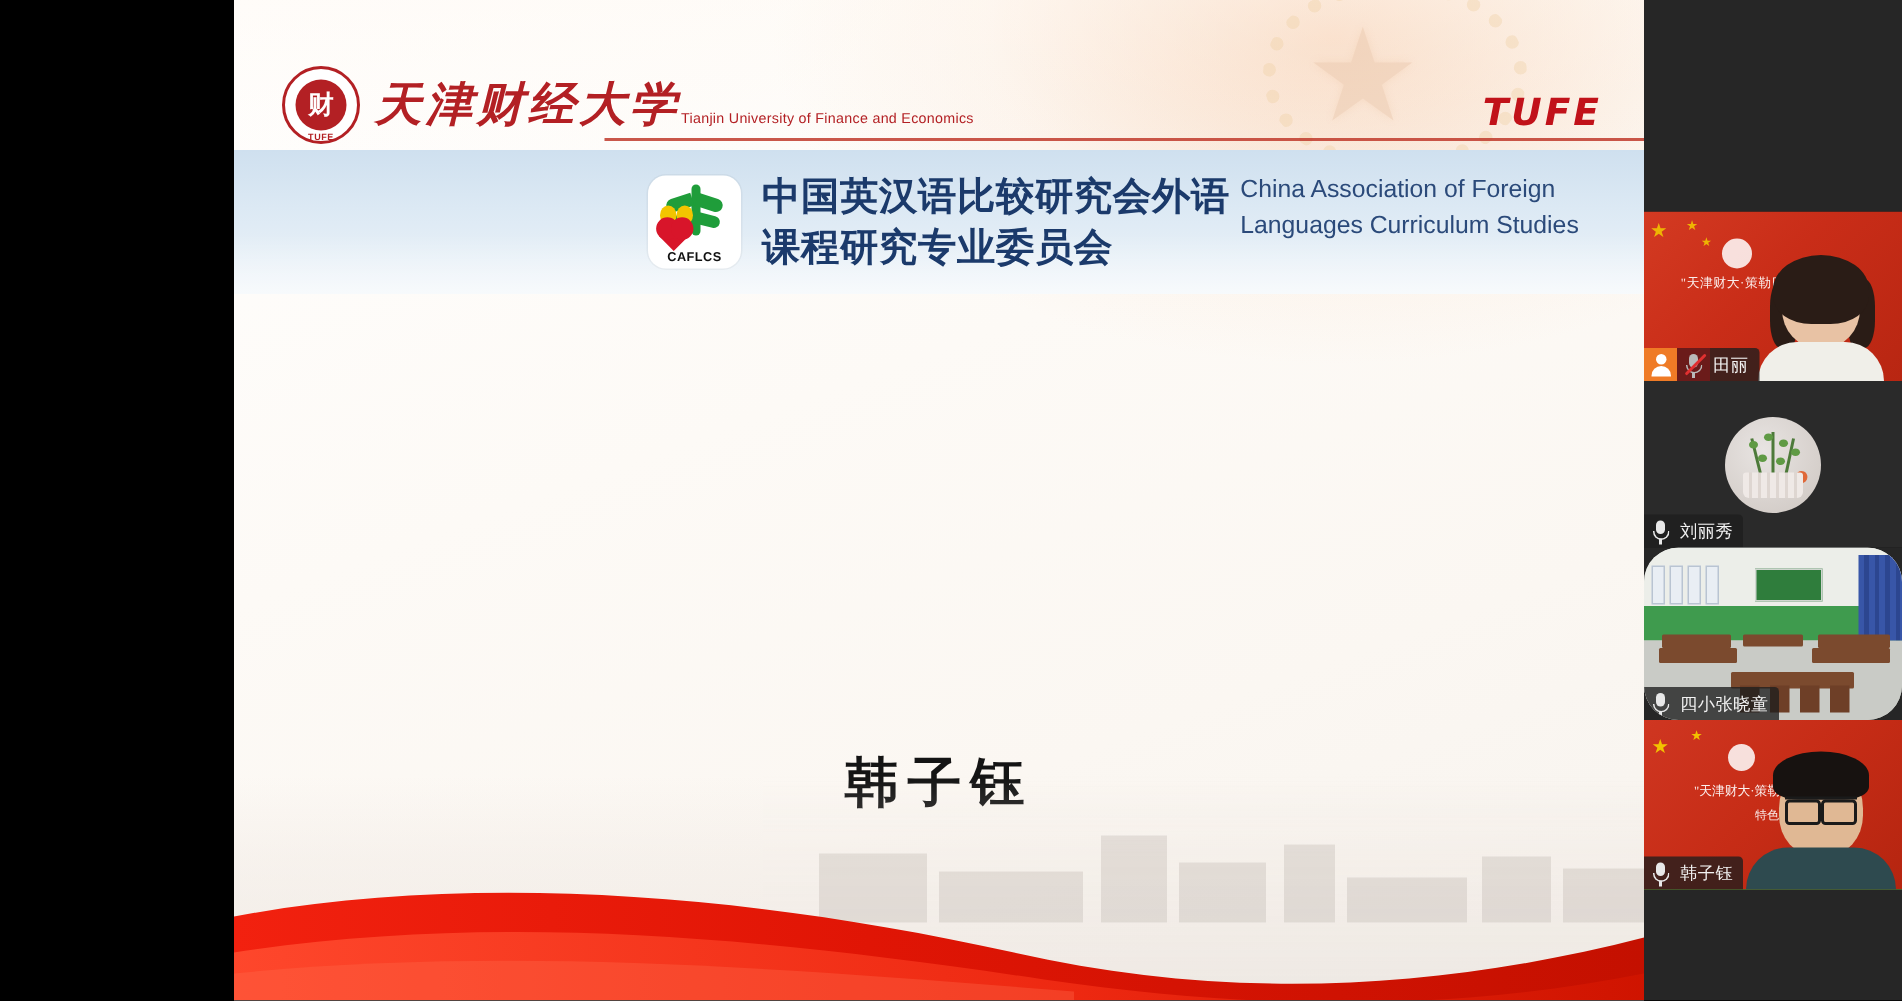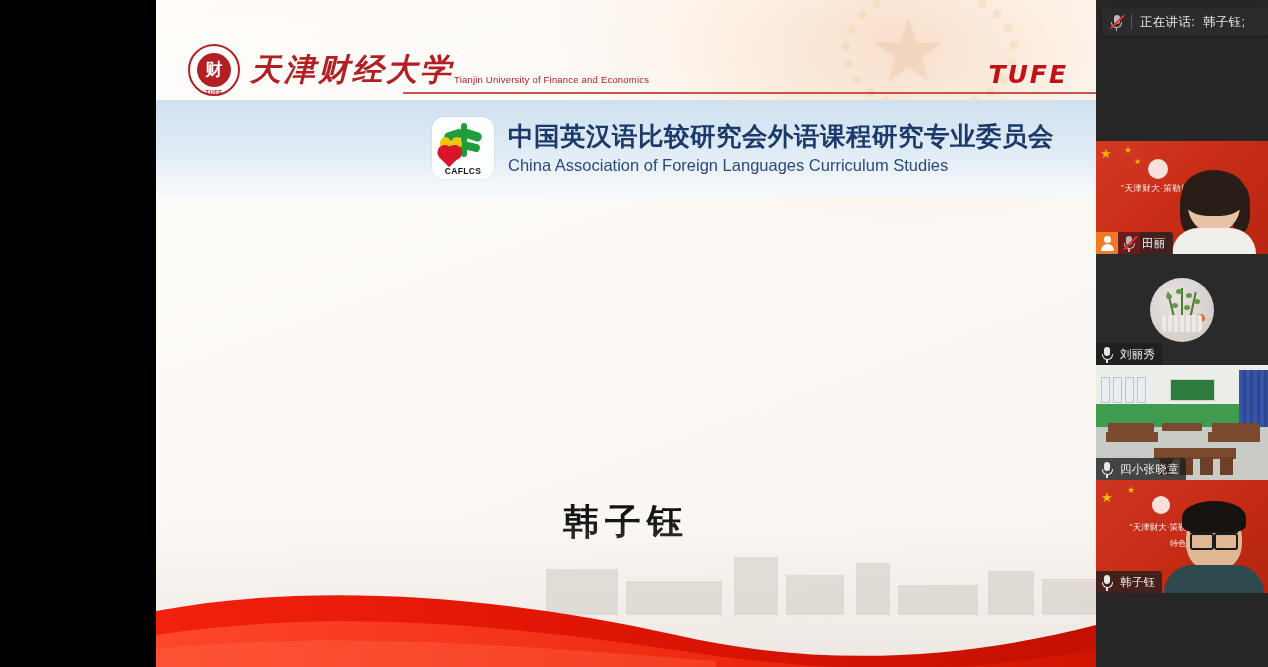--- a/index.html
+++ b/index.html
@@ -150,21 +150,21 @@
   }
   .caflcs-logo .heart::before, .caflcs-logo .heart::after{
     content:""; position:absolute; width:15px; height:15px; background:#d8152a; border-radius:50%;
   }
   .caflcs-logo .heart::before{ top:-7px; left:0; }
   .caflcs-logo .heart::after{ top:0; left:7px; }
   .caflcs-logo .abbr {
     position:absolute; bottom:3px; left:0; width:100%;
     text-align:center; font-size:8.5px; font-weight:bold; color:#111; letter-spacing:.3px;
   }
-  .caflcs-text { display:flex; flex-direction: column; }
+  .caflcs-text { display:flex; flex-direction: row; }
   .caflcs-cn {
     font-size: 25.5px; font-weight: bold; color: #1b3a6b;
     letter-spacing: .5px; line-height: 34px;
     font-family: "Liberation Sans", sans-serif;
   }
   .caflcs-en {
     font-size: 16.5px; color: #2b4a7a; letter-spacing: 0px;
     line-height: 24px; font-family: "Liberation Sans", sans-serif;
   }
 
@@ -476,31 +476,20 @@
         </defs>
         <path d="M0,62 C150,34 330,44 520,86 C660,118 800,112 940,76 L940,118 L0,118 Z" fill="url(#rg1)"></path>
         <path d="M0,86 C170,60 340,74 540,104 C690,126 820,124 940,100 L940,118 L0,118 Z" fill="url(#rg2)" opacity=".92"></path>
         <path d="M0,100 C180,82 360,96 560,112 L560,118 L0,118 Z" fill="#ff6a4a" opacity=".35"></path>
       </svg>
     </div>
   </div>
 
   <div class="panel"></div>
 
-  <div class="speaking-bar">
-    <span class="mic-muted-icon">
-      <span class="cap"></span>
-        <span class="arc"></span>
-        <span class="stem"></span>
-        <span class="slash"></span>
-    </span>
-    <span class="speaking-divider"></span>
-    <span class="speaking-text">正在讲话:</span>
-    <span class="speaking-text">韩子钰;</span>
-  </div>
 
   <div class="tile" style="top:141px;height:113px;">
     <div class="tile-bg bg-flag">
       <div class="stars">★<span class="s2">★</span><span class="s3">★</span></div>
       <div class="seal"></div>
       <div class="hdr">"天津财大·策勒四小"  李 交流共</div>
       <div class="person-silhouette">
         <div class="hairL"></div>
           <div class="hairR"></div>
         <div class="head"></div>
@@ -546,21 +535,21 @@
         <span class="mic-icon">
             <span class="cap"></span>
             <span class="arc"></span>
             <span class="stem"></span>
           </span>
       </span>
       <span class="name">刘丽秀</span>
     </div>
   </div>
 
-  <div class="tile" style="top:365px;height:115px;">
+  <div class="tile" style="top:365px;height:115px;border-radius:23px;">
     <div class="tile-bg bg-class">
       <div class="wall-top"></div>
       <div class="wall-green"></div>
       <div class="floor"></div>
       <div class="board"></div>
       <div class="curtain"></div>
       <div class="poster" style="left:5px;"></div>
       <div class="poster" style="left:17px;"></div>
       <div class="poster" style="left:29px;"></div>
       <div class="poster" style="left:41px;"></div>

